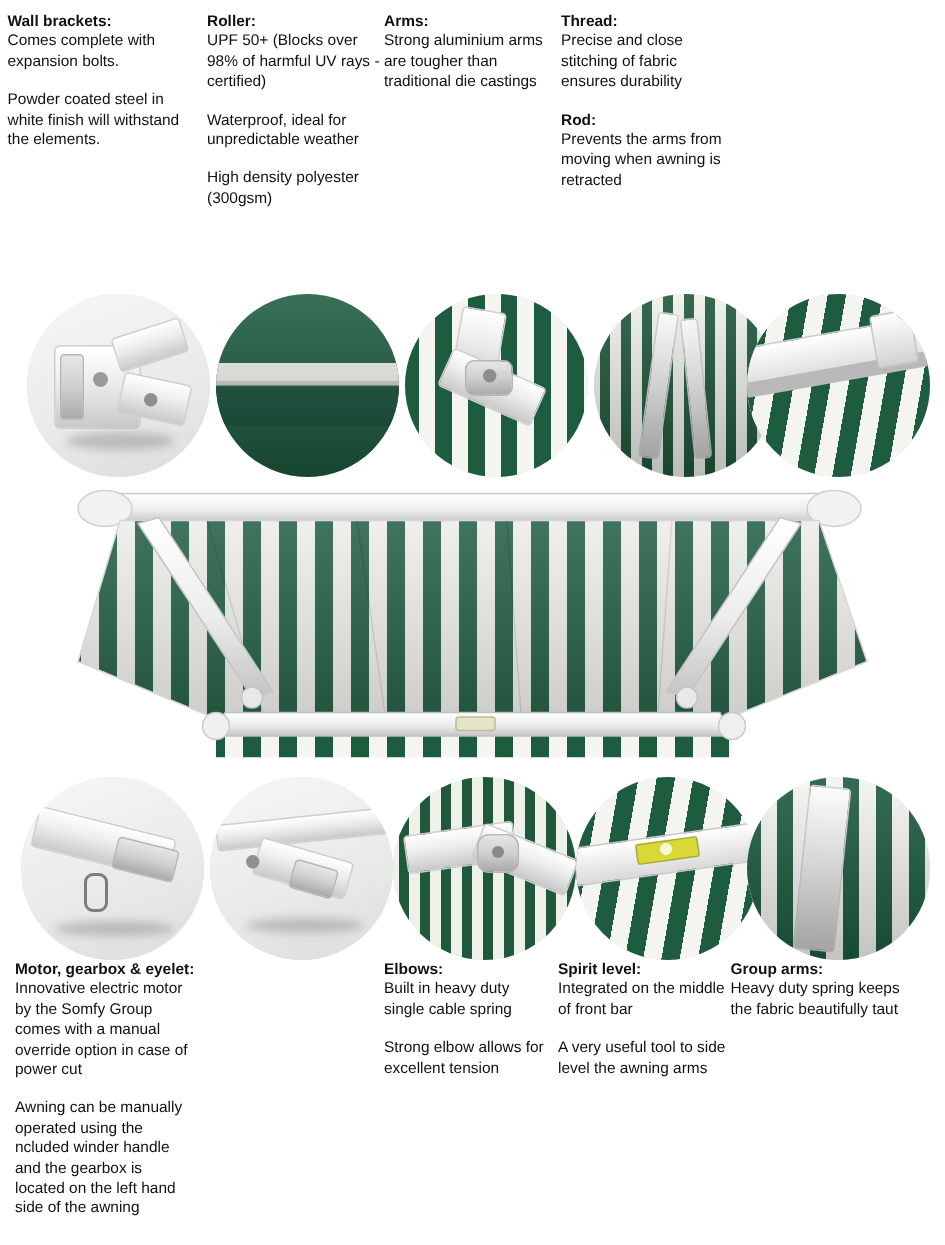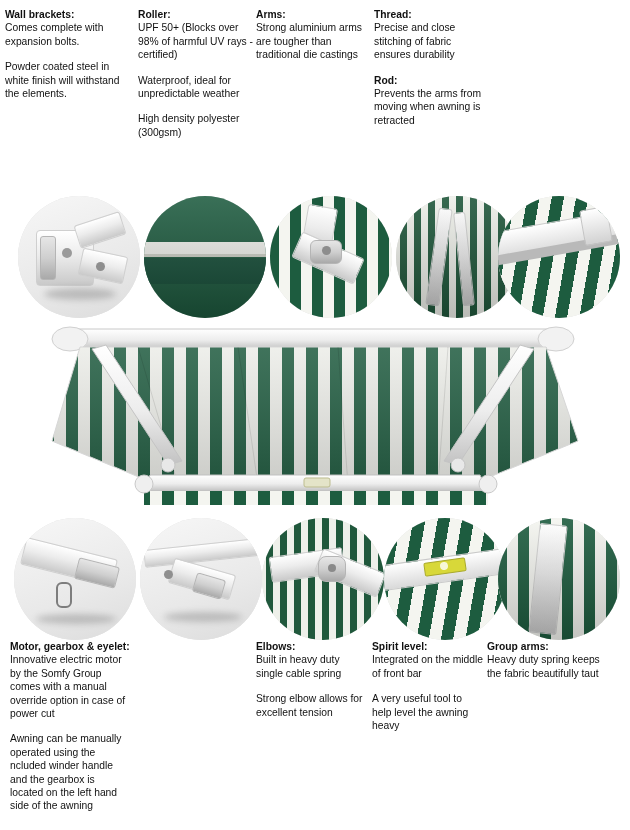--- a/index.html
+++ b/index.html
@@ -334,20 +334,20 @@
   <div class="callout" id="txt-roller">
   </div>
 
   <div class="callout" id="txt-elbows">
     <p><span class="hd">Elbows:</span><span>Built in heavy duty single cable spring</span></p>
     <p>Strong elbow allows for excellent tension</p>
   </div>
 
   <div class="callout" id="txt-spirit">
     <p><span class="hd">Spirit level:</span><span>Integrated on the middle of front bar</span></p>
-    <p>A very useful tool to help level the awning heavy</p>
+    <p>A very useful tool to side level the awning arms</p>
   </div>
 
   <div class="callout" id="txt-frontarm">
     <p><span class="hd">Group arms:</span><span>Heavy duty spring keeps the fabric beautifully taut</span></p>
   </div>
 
 </div>
 
 </body></html>

